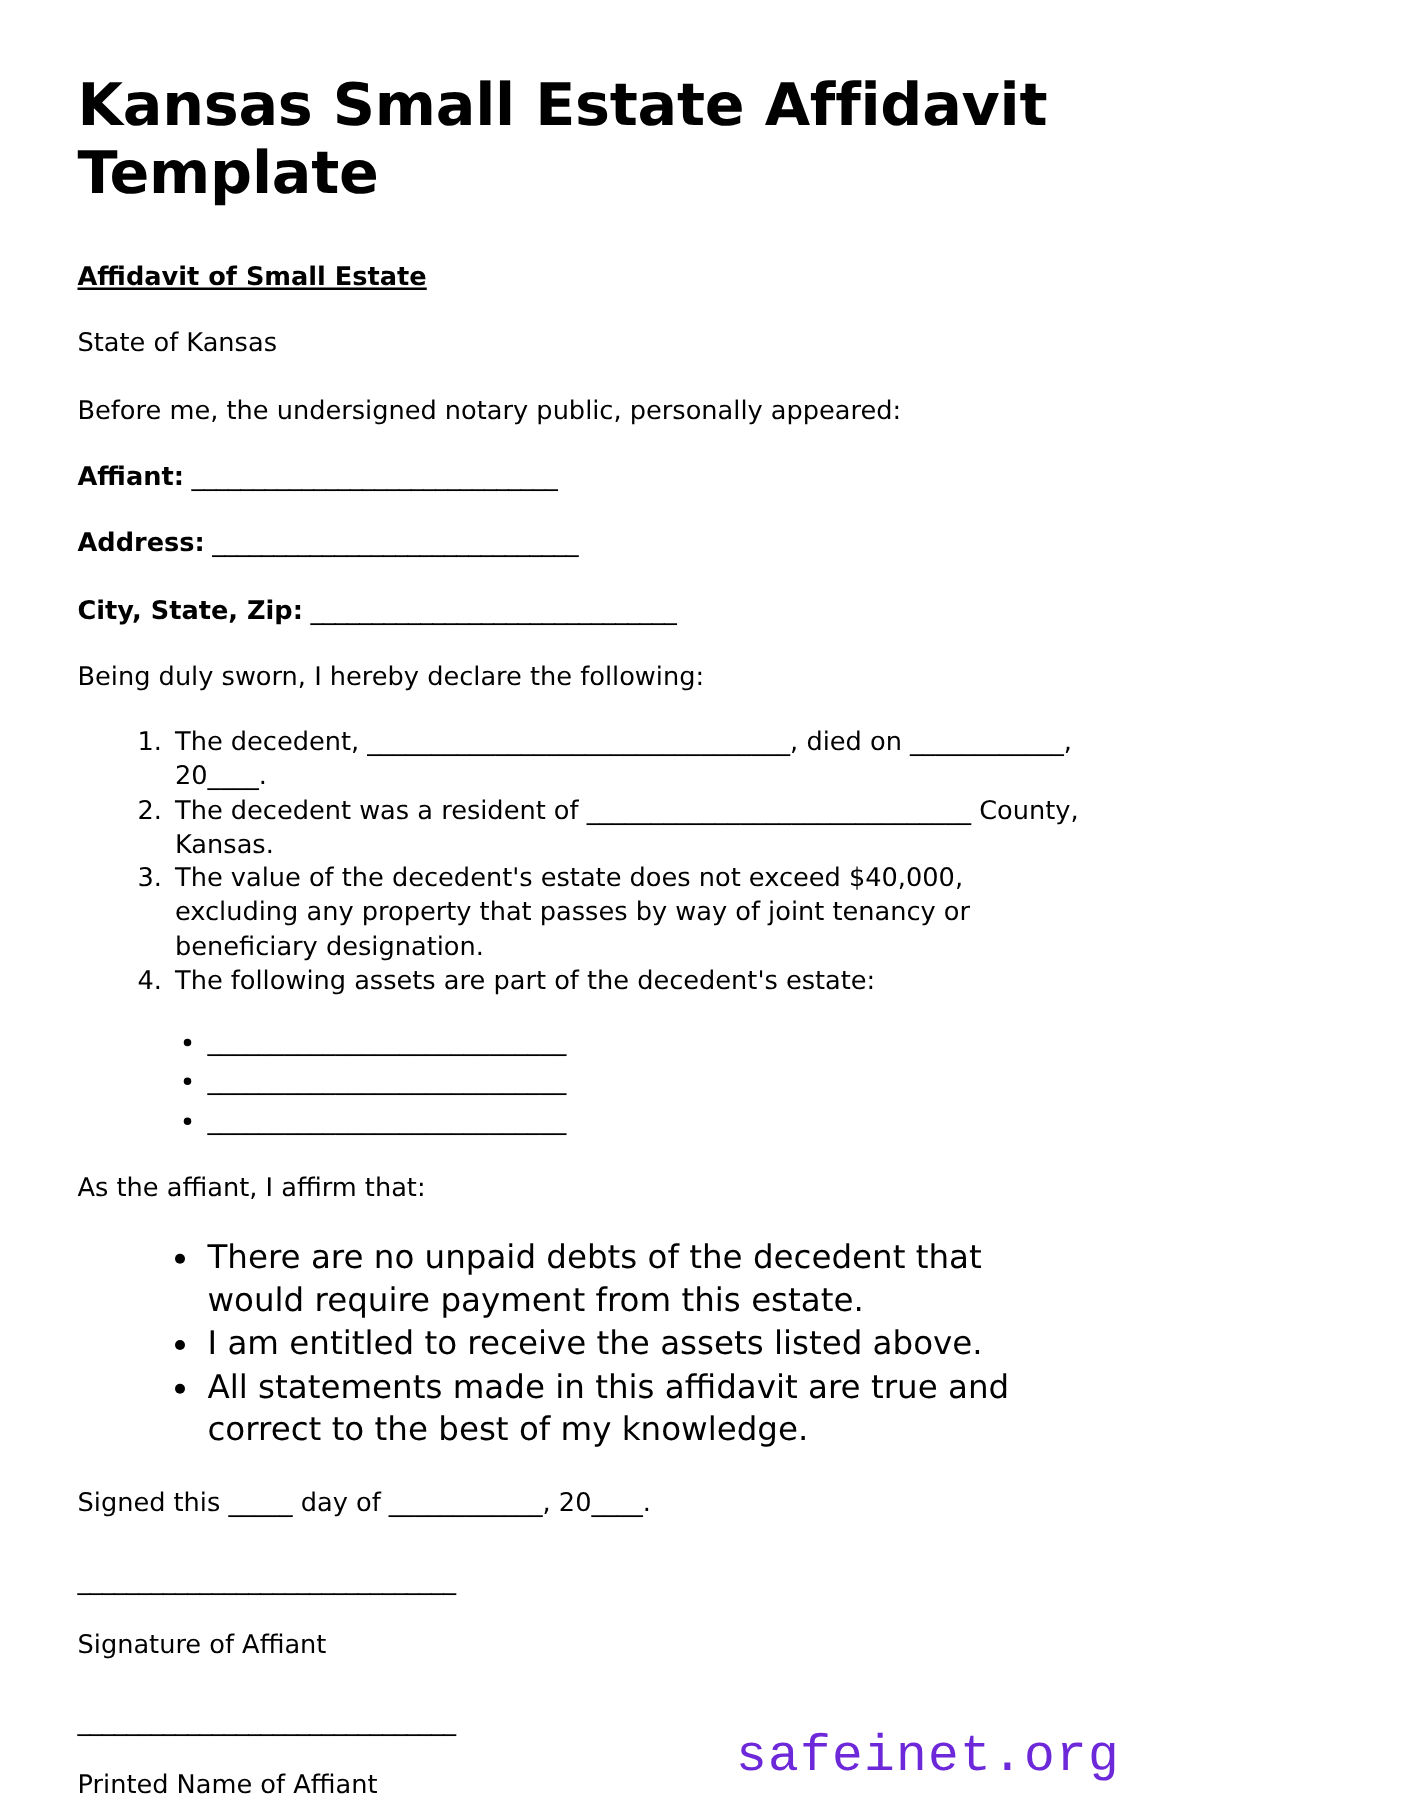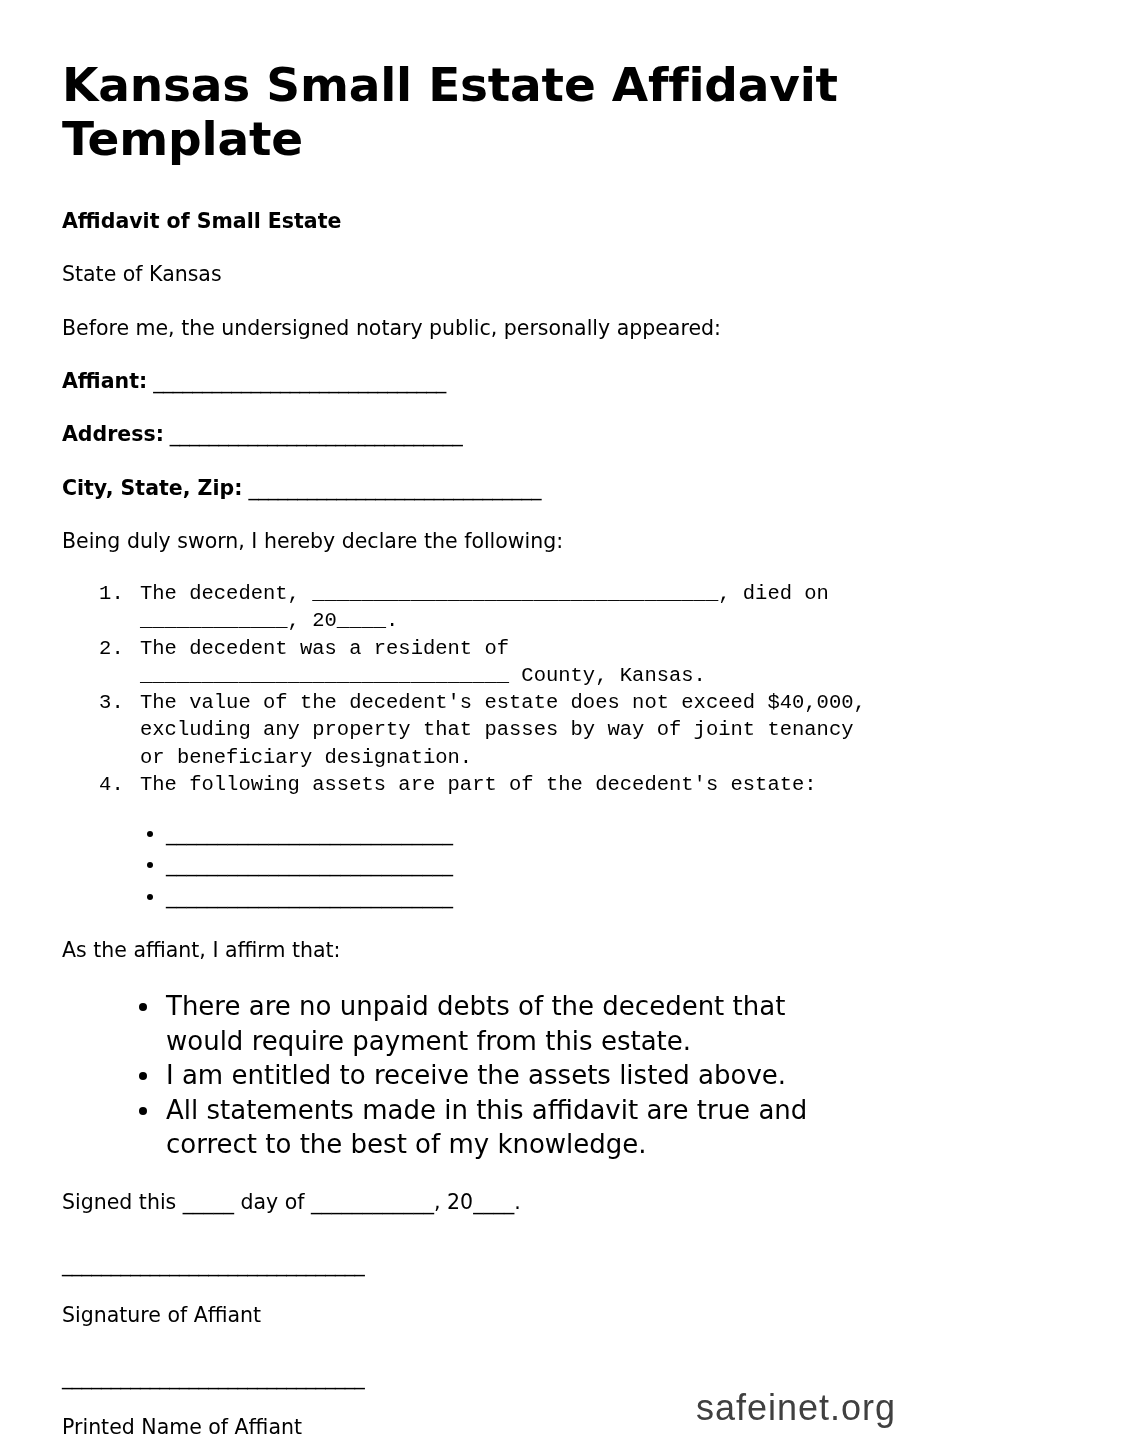--- a/index.html
+++ b/index.html
@@ -33,39 +33,39 @@
     font-size: 20.5px;
     line-height: 1.38;
     margin: 0 0 25px 0;
     max-width: 985px;
   }
   .bold-head {
     font-size: 20.5px;
     font-weight: 700;
     line-height: 1.38;
     margin: 0 0 25px 0;
+    text-decoration: underline;
   }
   .field-line {
     font-size: 20.5px;
     line-height: 1.38;
     margin: 0 0 25px 0;
   }
   .field-line .lbl {
     font-weight: 700;
     text-align: center;
   }
   .blank {
     letter-spacing: -0.5px;
   }
   ol.decl {
     margin: 0 0 22px 0;
     padding-left: 74px;
     font-size: 20.5px;
     line-height: 1.33;
-    font-family: Liberation Mono, monospace;
   }
   ol.decl > li {
     margin: 0;
     padding-left: 4px;
   }
   ul.assets {
     list-style: disc;
     margin: 18px 0 26px 0;
     padding-left: 104px;
     font-size: 20.5px;
@@ -94,24 +94,24 @@
   }
   .sig-label {
     font-size: 20.5px;
     line-height: 1.38;
     margin: 0 0 26px 0;
   }
   .watermark {
     position: absolute;
     right: 36px;
     bottom: 26px;
-    font-family: Liberation Sans, sans-serif;
-    font-size: 36px;
+    font-family: Liberation Mono, monospace;
+    font-size: 41px;
     letter-spacing: 1px;
-    color: #404040;
+    color: #6d28d9;
     white-space: nowrap;
   }
 </style>
 </head>
 <body>
 
 <div class="page">
 
   <h1 class="doc-title">Kansas Small Estate Affidavit Template</h1>
 

